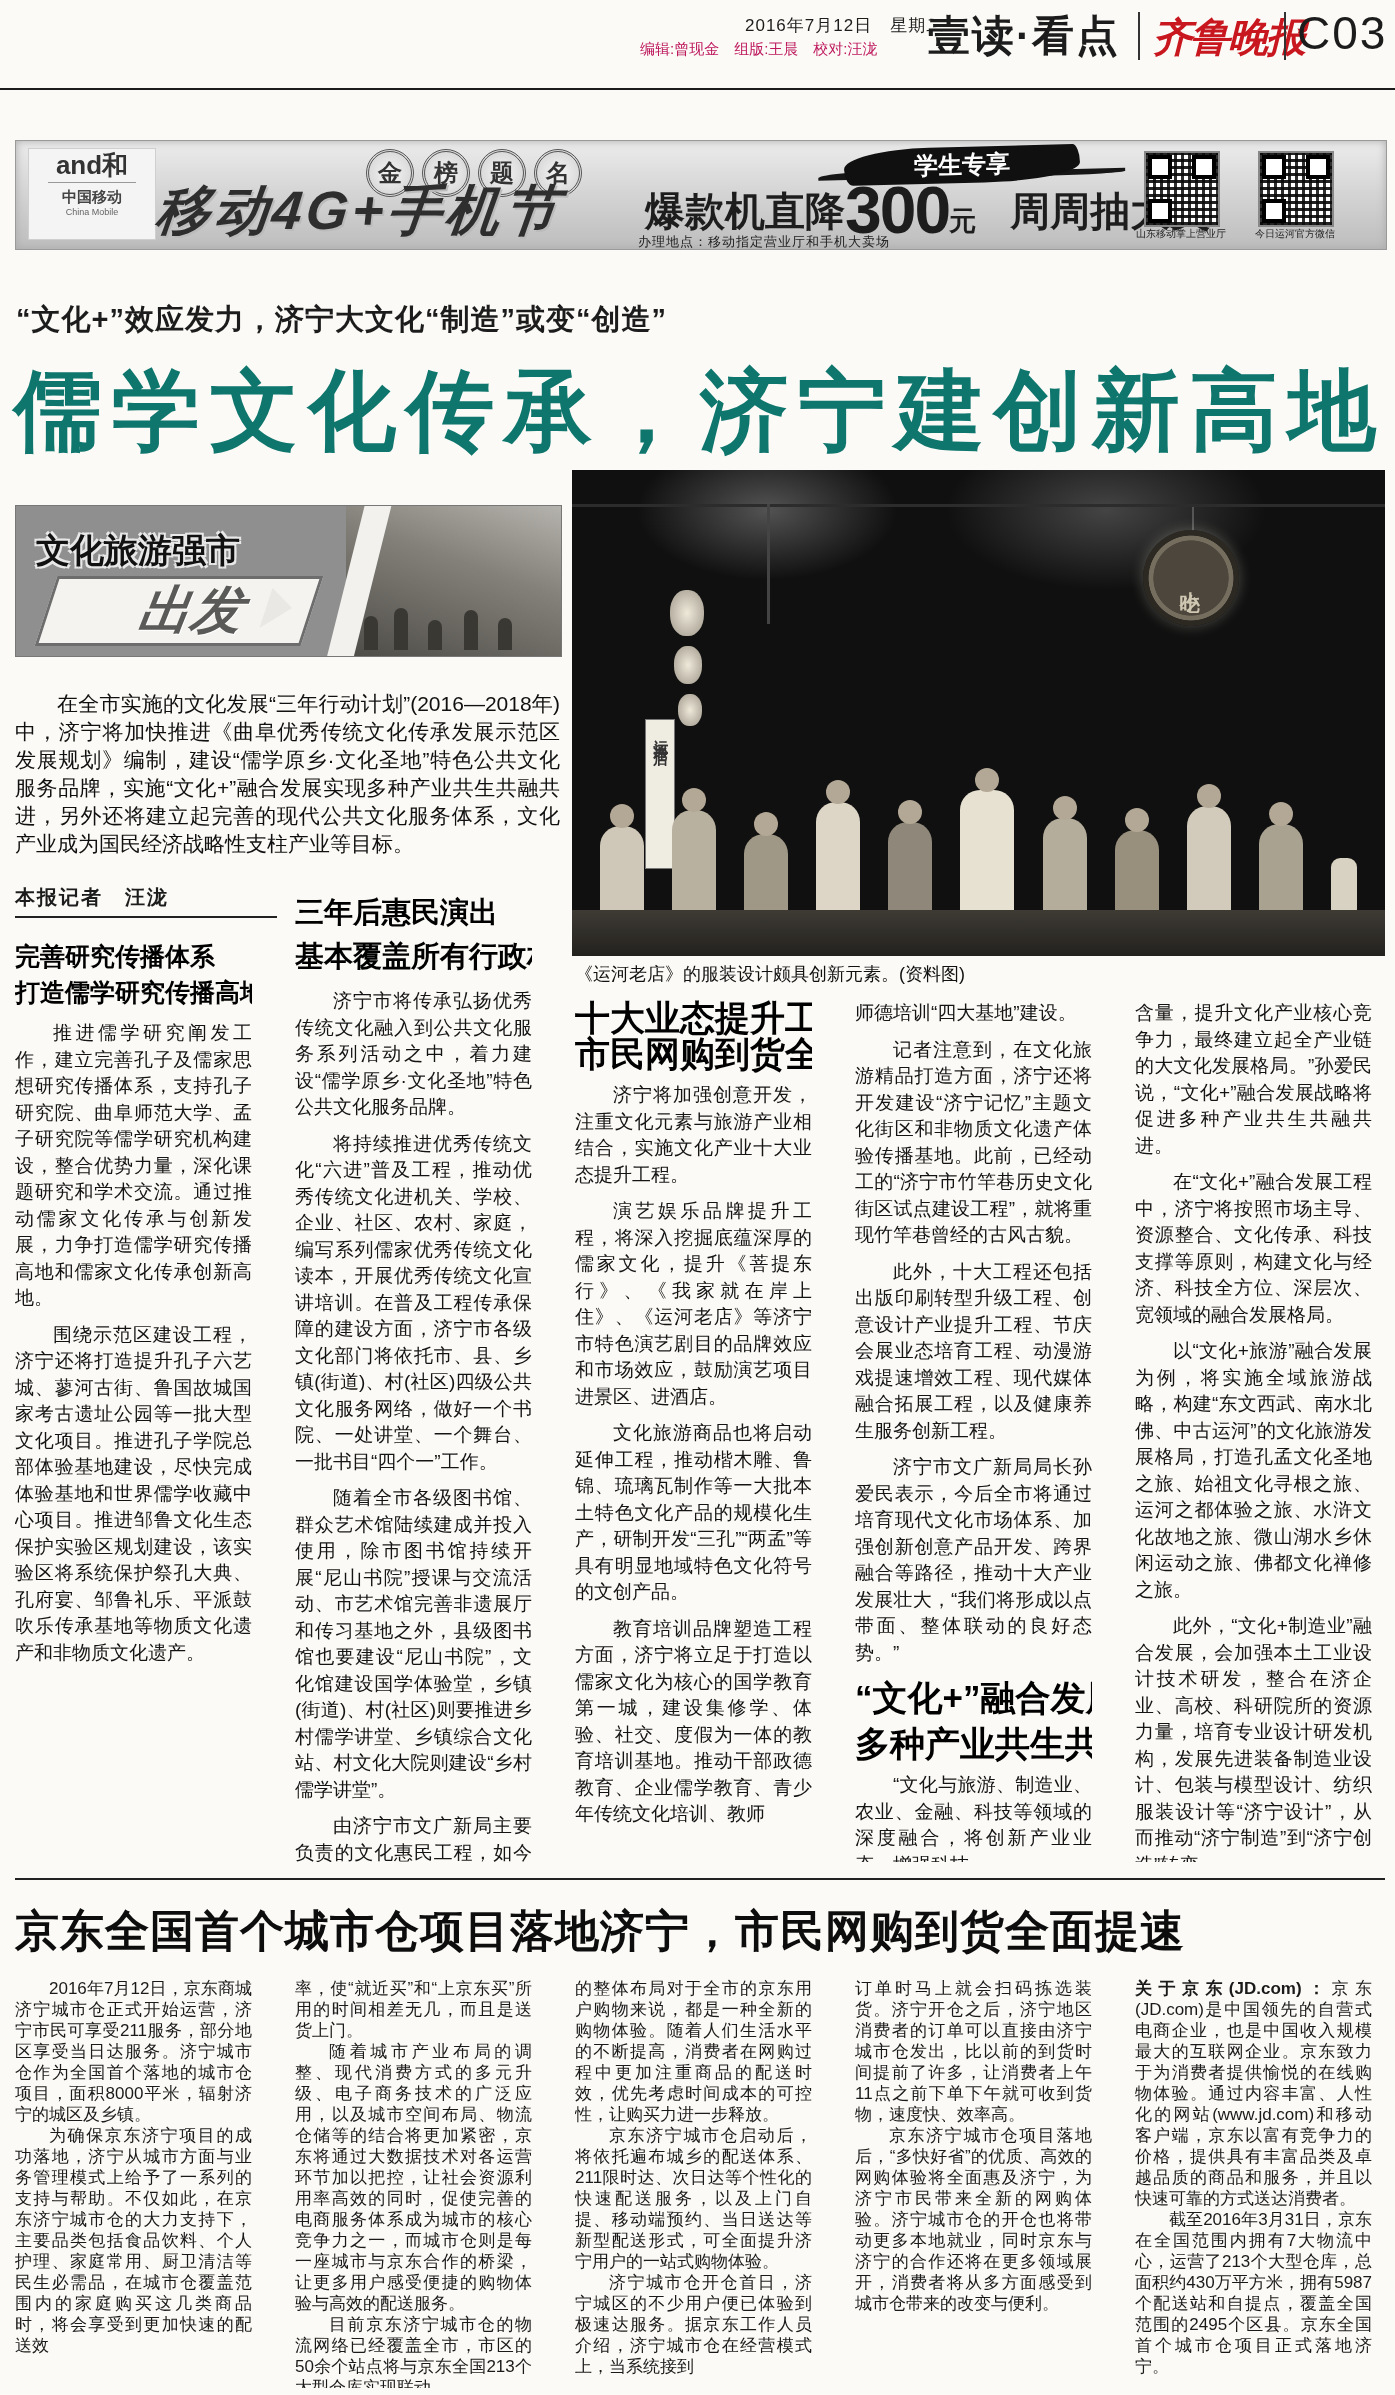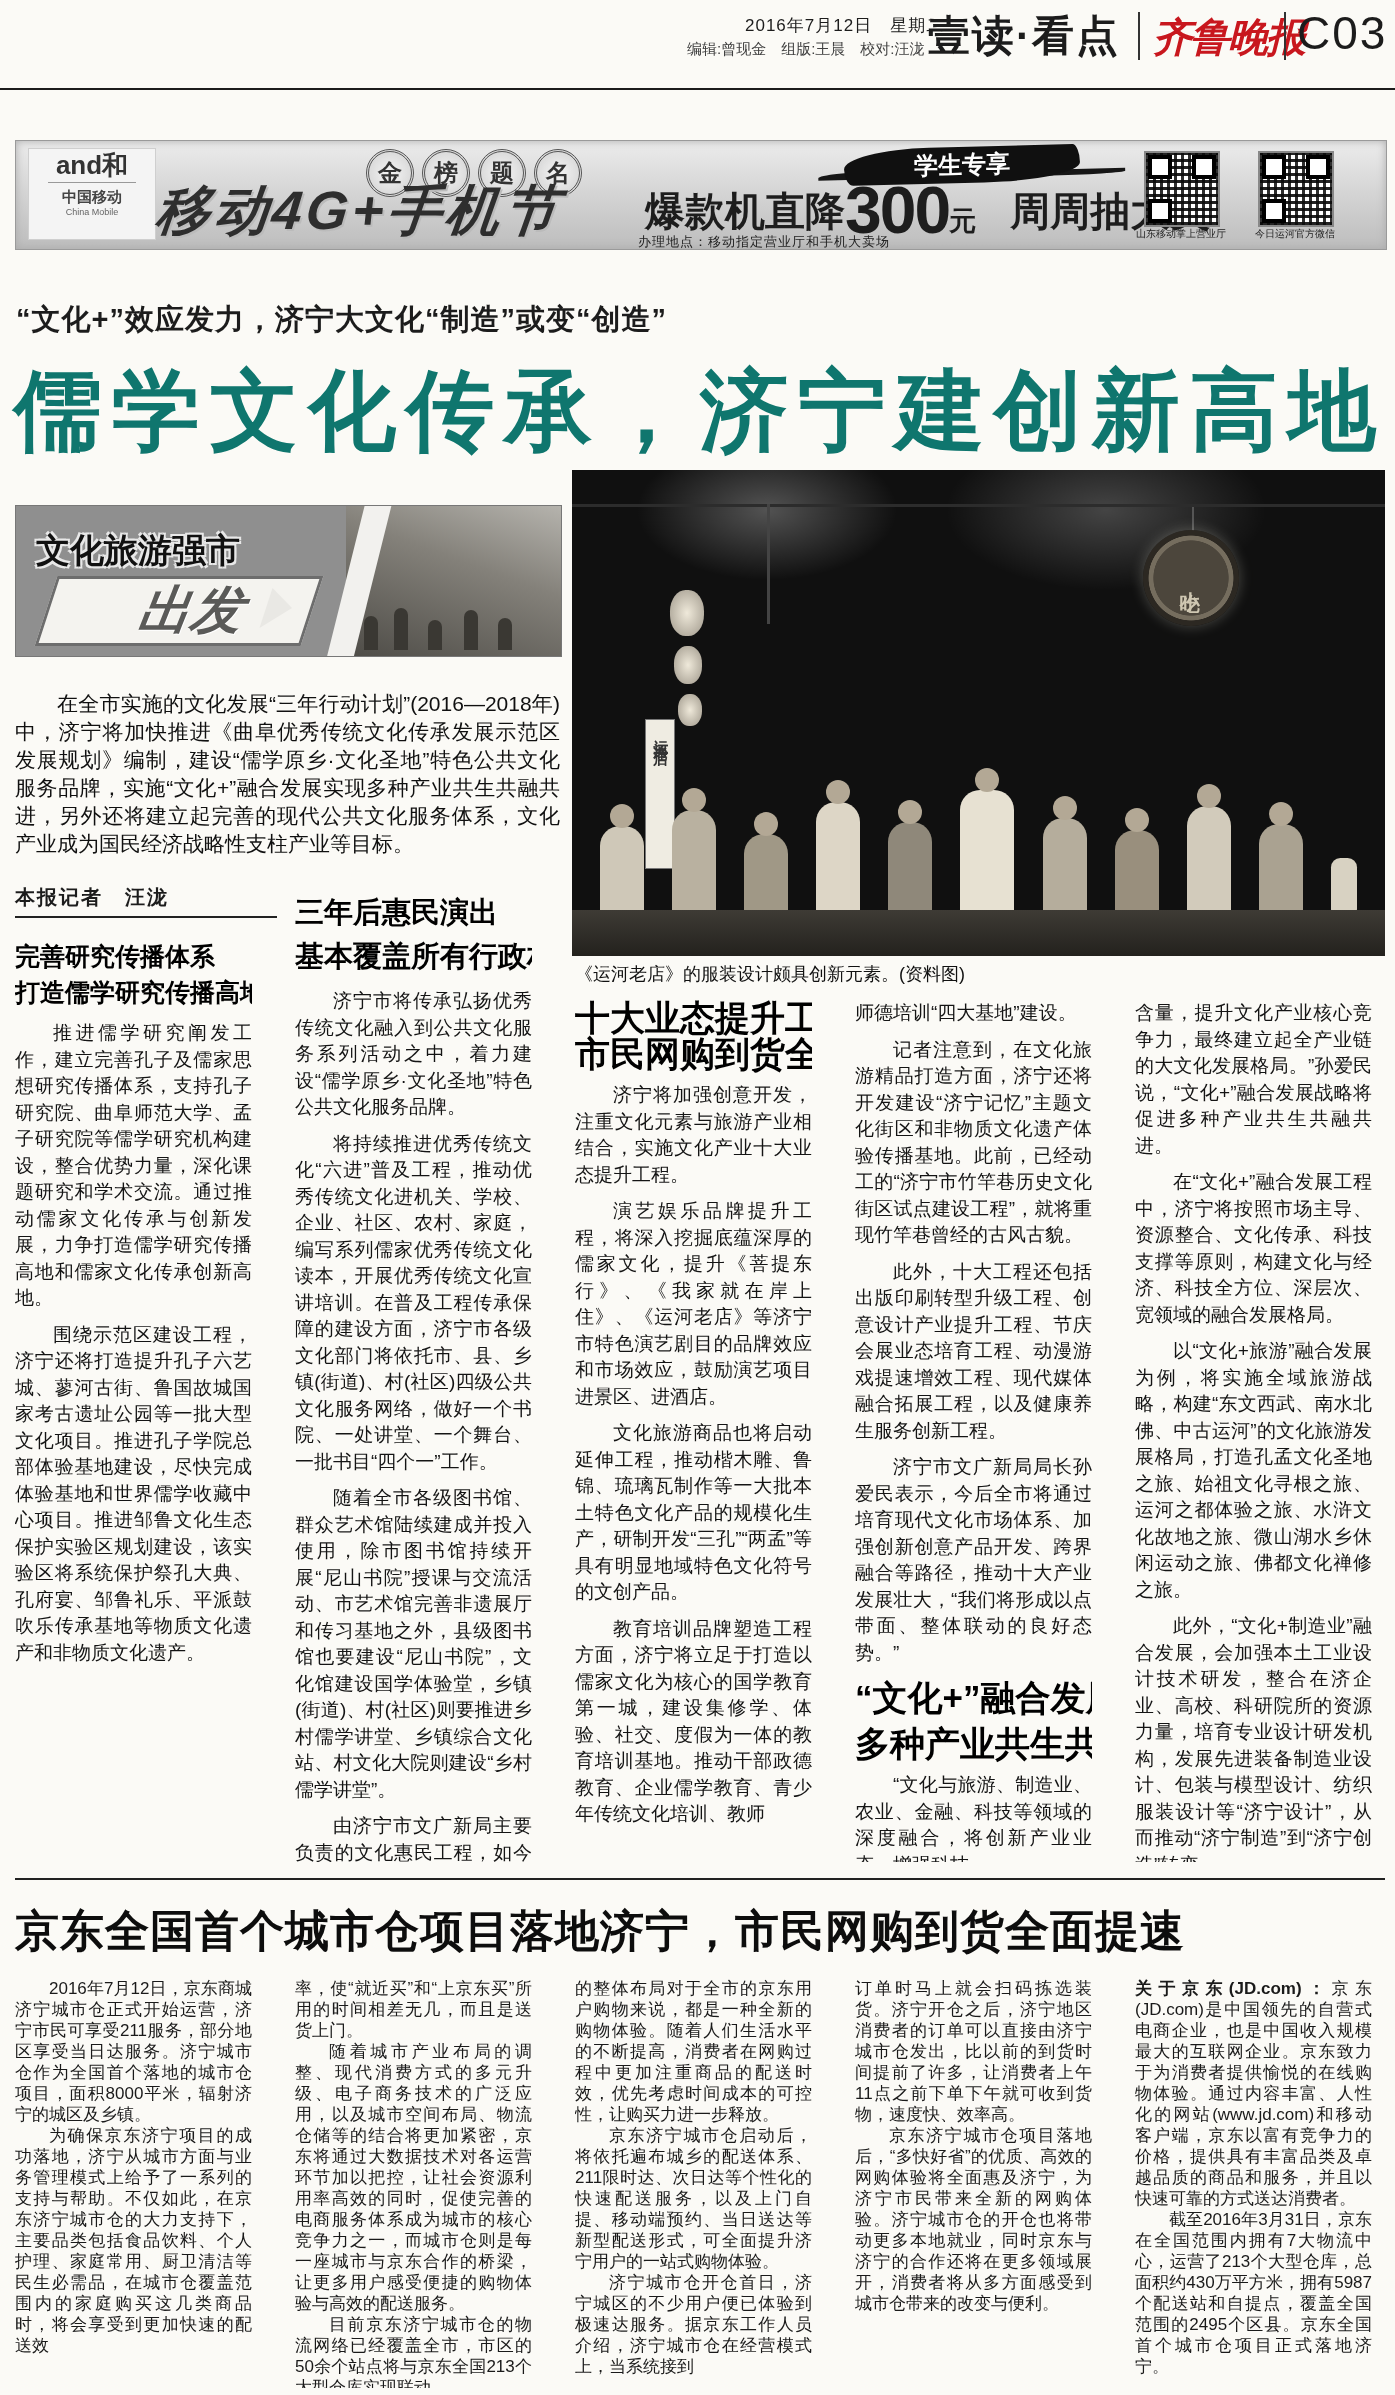--- a/index.html
+++ b/index.html
@@ -1,21 +1,21 @@
 <!DOCTYPE html>
 <html><head>
 <meta charset="utf-8">
 <style>
   html,body{margin:0;padding:0;background:#e9e7e2;}
   body{width:1395px;height:2395px;position:relative;background:#fbfaf6;
        font-family:"Liberation Sans",sans-serif;color:#1c1c1c;overflow:hidden;}
   .abs{position:absolute;}
   
   .hdr-date{top:14px;left:745px;width:300px;font-size:17px;letter-spacing:1px;}
-  .hdr-editors{top:40px;left:640px;width:320px;font-size:15px;color:#404040;margin-left:47px;}
+  .hdr-editors{top:40px;left:640px;width:320px;font-size:15px;color:#be185d;}
   .hdr-section{top:8px;left:928px;font-size:42px;font-weight:900;letter-spacing:2px;}
   .hdr-bar{top:12px;width:2px;height:48px;background:#333;}
   .hdr-logo{top:10px;left:1152px;font-size:40px;font-weight:900;
             font-family:"Liberation Serif",serif;font-style:italic;letter-spacing:-2px;}
   .hdr-pageno{top:6px;left:1297px;font-size:46px;letter-spacing:2px;font-weight:500;}
   .hdr-rule{top:88px;left:0;width:1395px;height:2px;background:#1c1c1c;}
   
   .ad{top:140px;left:15px;width:1370px;height:108px;
       background:linear-gradient(180deg,#ececec 0%,#d6d6d6 45%,#bdbdbd 100%);
       border:1px solid #9a9a9a;box-shadow:inset 0 0 8px #aaa;}

